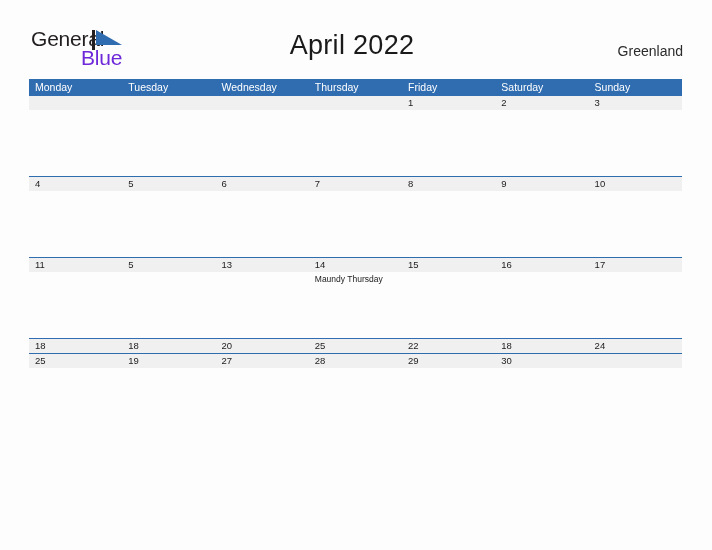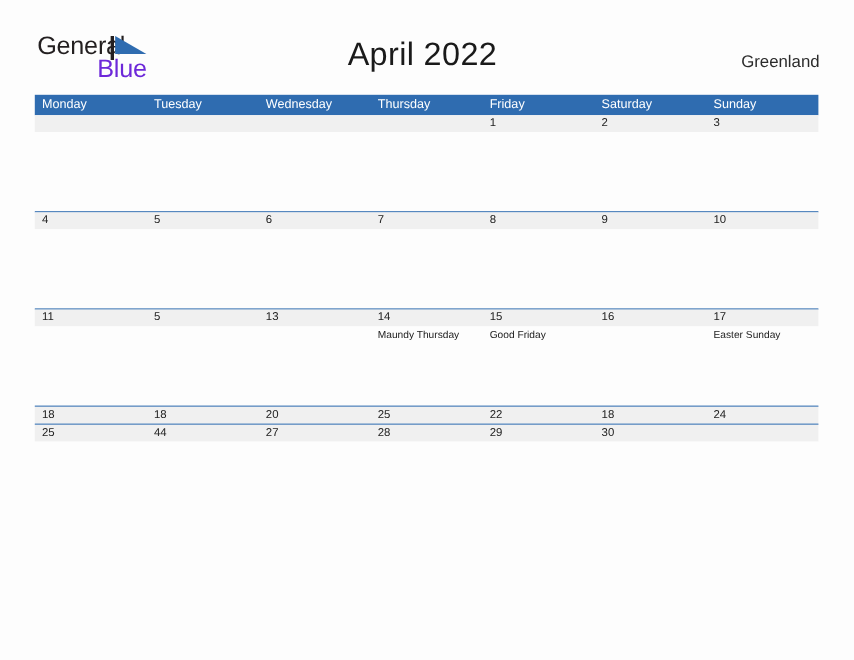--- a/index.html
+++ b/index.html
@@ -280,47 +280,41 @@
         <div class="event-cell">
             <div class="event"></div>
           </div>
         <div class="event-cell">
             <div class="event"></div>
           </div>
         <div class="event-cell">
             <div class="event">Maundy Thursday</div>
           </div>
         <div class="event-cell">
-            <div class="event">Good Friday</div>
-          </div>
-        <div class="event-cell">
-            <div class="event"></div>
-          </div>
-        <div class="event-cell">
-            <div class="event">Easter Sunday</div>
+            <div class="event"></div>
           </div>
       </div>
     </div>
 
     <div class="week">
       <div class="week-dates">
         <div class="daynum">18</div>
         <div class="daynum">18</div>
         <div class="daynum">20</div>
         <div class="daynum">25</div>
         <div class="daynum">22</div>
         <div class="daynum">18</div>
         <div class="daynum">24</div>
       </div>
     </div>
 
     <div class="week">
       <div class="week-dates">
         <div class="daynum">25</div>
-        <div class="daynum">44</div>
+        <div class="daynum">19</div>
         <div class="daynum">27</div>
         <div class="daynum">28</div>
         <div class="daynum">29</div>
         <div class="daynum">30</div>
         <div class="daynum"></div>
       </div>
       <div class="week-body">
         <div class="event-cell">
             <div class="event"></div>
           </div>

